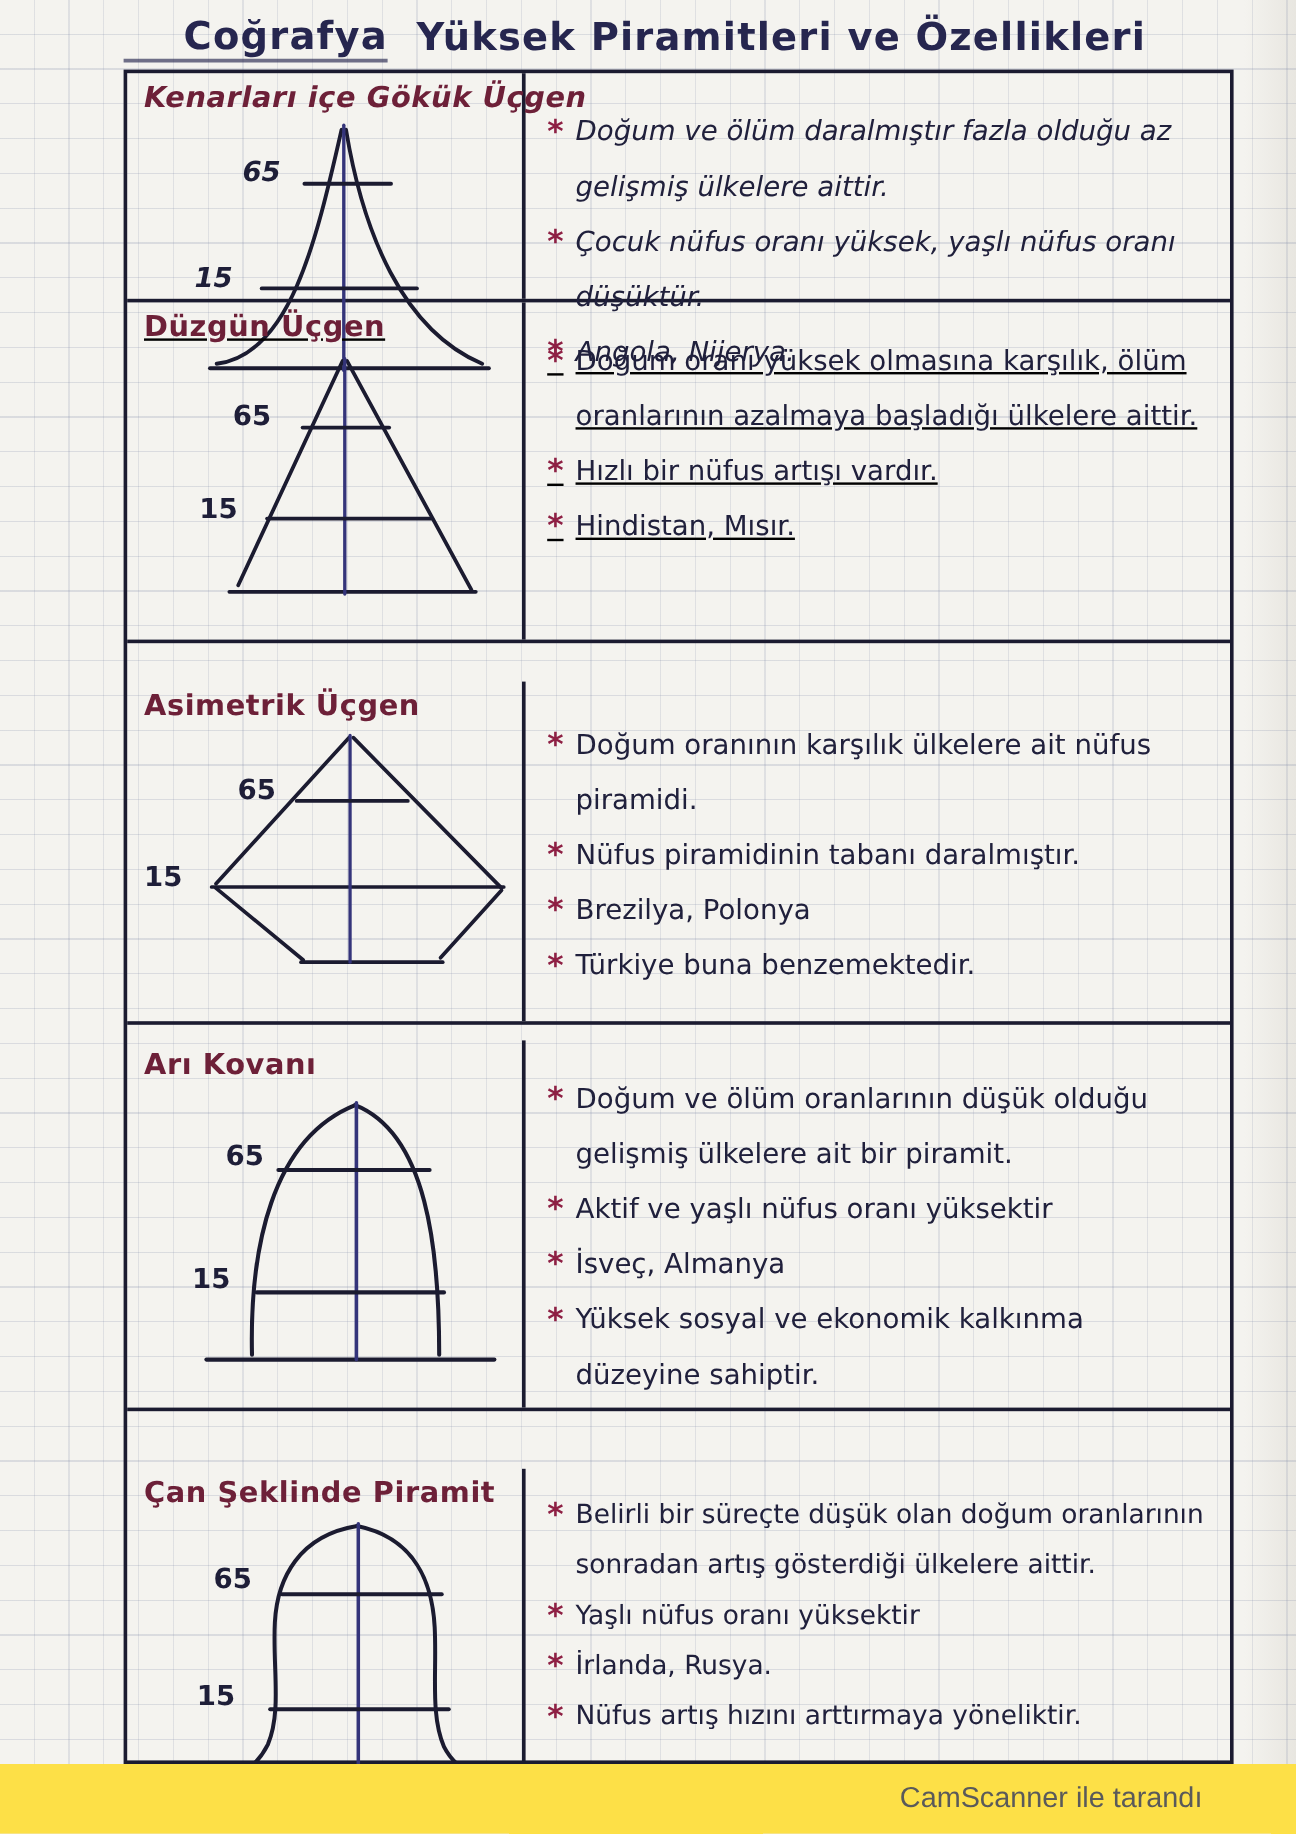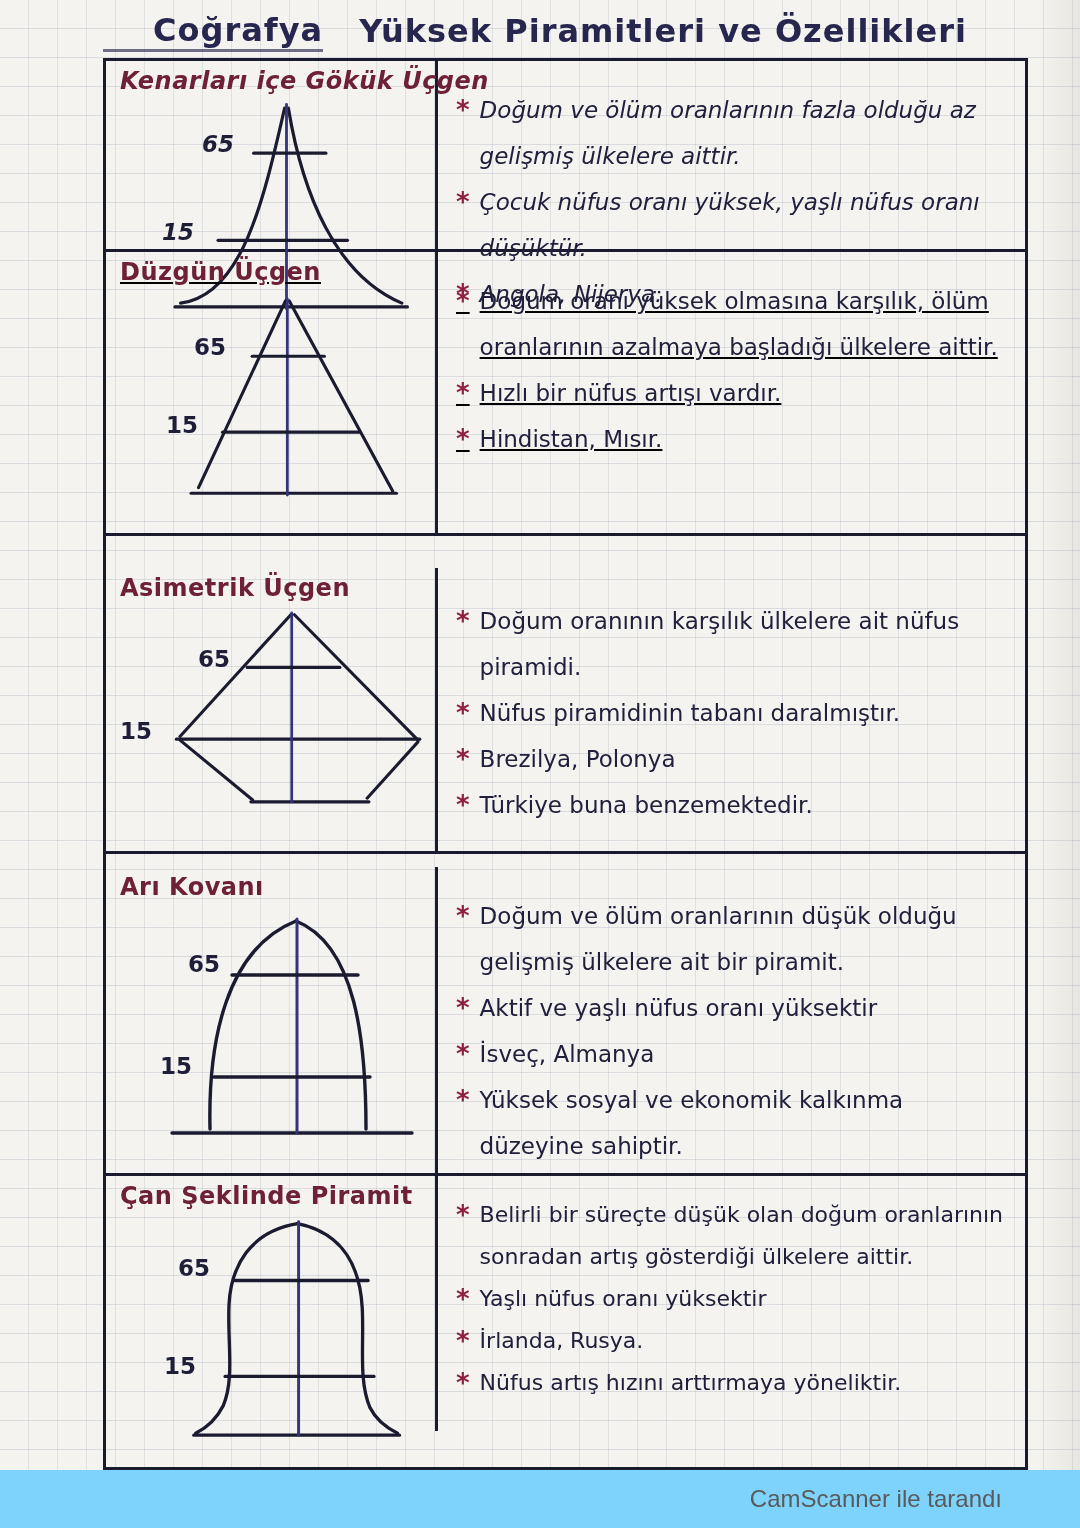--- a/index.html
+++ b/index.html
@@ -14,36 +14,36 @@
     position:absolute;left:0;top:0;width:1080px;height:1470px;
     background:
       repeating-linear-gradient(to bottom, transparent 0 28px, rgba(125,135,165,.22) 28px 29px),
       repeating-linear-gradient(to right, transparent 0 28px, rgba(125,135,165,.18) 28px 29px),
       linear-gradient(to right, #f4f3ef 0 96%, #e8e6e0 100%),
       #f4f3ef;
   }
   .title-row{
     position:absolute;left:103px;top:6px;width:930px;height:50px;
     color:#26264f;font-size:32px;font-weight:bold;letter-spacing:1px;
-    display:flex;align-items:center;gap:36px;
+    display:flex;align-items:center;gap:24px;
   }
   .title-course{padding-left:50px;border-bottom:3px solid rgba(38,38,79,.65);}
   .notes-table{
     position:absolute;left:103px;top:58px;width:925px;height:1412px;
     border:3px solid #1b1b30;
     display:flex;flex-direction:column;
     box-sizing:border-box;
   }
   .prow{
     display:flex;flex-direction:row;
     border-bottom:3px solid #1b1b30;
     box-sizing:border-box;
     flex:0 0 auto;
   }
-  .prow:last-child{border-bottom:none;}
+  .prow:last-child{border-bottom:none;margin-top:48px;}
   .pcell{
     width:332px;flex:0 0 332px;
     border-right:3px solid #1b1b30;
     box-sizing:border-box;
     position:relative;
     padding:4px 0 0 8px;
   }
   .pheading{
     color:#6d2038;font-size:24px;font-weight:bold;
     padding:2px 2px 0 6px;letter-spacing:.5px;
@@ -67,21 +67,21 @@
   .prow:last-child .note-line{line-height:42px;font-size:22px;}
   .bullet-asterisk{
     color:#8e2044;font-weight:bold;font-size:26px;
     margin-right:10px;flex:0 0 auto;line-height:inherit;
   }
   .note-text{display:inline-block;}
   path.ink{stroke:#1b1b30;stroke-width:3.4;fill:none;stroke-linecap:round;stroke-linejoin:round;}
   path.axis{stroke:#34347a;stroke-width:3;fill:none;stroke-linecap:round;}
   .scanner-strip{
     position:absolute;left:0;top:1470px;width:1080px;height:58px;
-    background:#7dd3fc;
+    background:#fde047;
     display:flex;align-items:center;justify-content:flex-end;
     padding-right:78px;box-sizing:border-box;
   }
   .scanner-text{
     font-family:"Liberation Sans",sans-serif;
     color:#5a5a5a;font-size:24px;
   }
 </style>
 </head>
 <body>
@@ -106,21 +106,21 @@
               <path d="M138 62 L215 62" class="ink"></path>
               <path d="M100 155 L238 155" class="ink"></path>
             </svg>
             <span class="age-label" style="left: 88px; top: 35.625px;">65</span>
             <span class="age-label" style="left: 48px; top: 123.75px;">15</span>
           </div>
         </div>
         <div class="ncell">
           <div class="note-line">
             <span class="bullet-asterisk">*</span>
-            <span class="note-text">Doğum ve ölüm oranlarının fazla olduğu az gelişmiş ülkelere aittir.</span>
+            <span class="note-text">Doğum ve ölüm daralmıştır fazla olduğu az gelişmiş ülkelere aittir.</span>
           </div>
           <div class="note-line">
             <span class="bullet-asterisk">*</span>
             <span class="note-text">Çocuk nüfus oranı yüksek, yaşlı nüfus oranı düşüktür.</span>
           </div>
           <div class="note-line">
             <span class="bullet-asterisk">*</span>
             <span class="note-text">Angola, Nijerya.</span>
           </div>
         </div>

